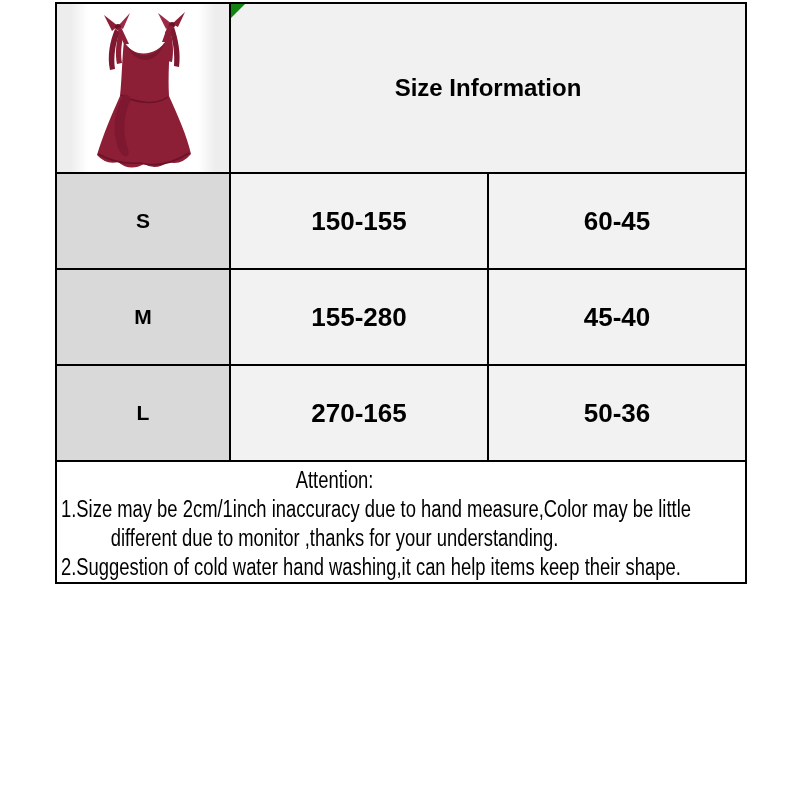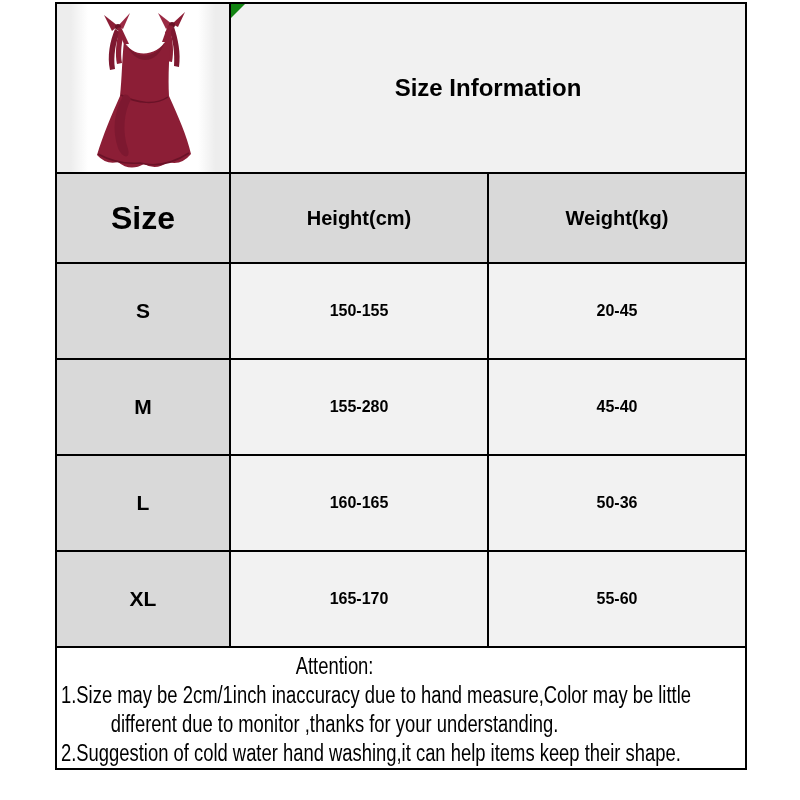--- a/index.html
+++ b/index.html
@@ -53,21 +53,21 @@
     font-size:32px;
   }
   td.size-cell{
     background:#d9d9d9;
     font-weight:bold;
     font-size:21px;
   }
   td.val-cell{
     background:#f2f2f2;
     font-weight:bold;
-    font-size:16px;
+    font-size:26px;
   }
   td.attention-cell{
     background:#ffffff;
     text-align:left;
     vertical-align:top;
     padding:4px 0 0 4px;
   }
   .att-line{
     font-size:23px;
     line-height:29px;
@@ -138,45 +138,35 @@
         </div>
       </td>
       <td class="title-cell" colspan="2">
         <svg class="corner-flag" viewBox="0 0 14 14">
           <polygon points="0,0 14,0 0,14" fill="#128412"></polygon>
         </svg>
         <span>Size Information</span>
       </td>
     </tr>
 
-    <tr class="r-head">
-      <td class="head-cell size-head">Size</td>
-      <td class="head-cell">Height(cm)</td>
-      <td class="head-cell">Weight(kg)</td>
-    </tr>
 
     <tr class="r-data">
       <td class="size-cell">S</td>
       <td class="val-cell">150-155</td>
-      <td class="val-cell">20-45</td>
+      <td class="val-cell">60-45</td>
     </tr>
     <tr class="r-data">
       <td class="size-cell">M</td>
       <td class="val-cell">155-280</td>
       <td class="val-cell">45-40</td>
     </tr>
     <tr class="r-data">
       <td class="size-cell">L</td>
-      <td class="val-cell">160-165</td>
+      <td class="val-cell">270-165</td>
       <td class="val-cell">50-36</td>
-    </tr>
-    <tr class="r-data">
-      <td class="size-cell">XL</td>
-      <td class="val-cell">165-170</td>
-      <td class="val-cell">55-60</td>
     </tr>
 
     <tr class="r-att">
       <td class="attention-cell" colspan="3">
         <div class="att-line">Attention:</div>
         <div class="att-line">1.Size may be 2cm/1inch inaccuracy due to hand measure,Color may be little</div>
         <div class="att-line">different due to monitor ,thanks for your understanding.</div>
         <div class="att-line">2.Suggestion of cold water hand washing,it can help items keep their shape.</div>
       </td>
     </tr>

